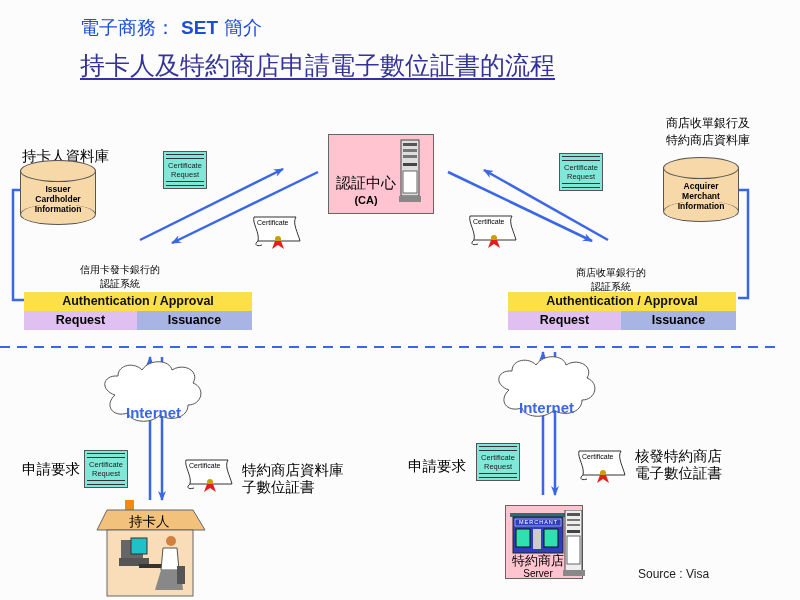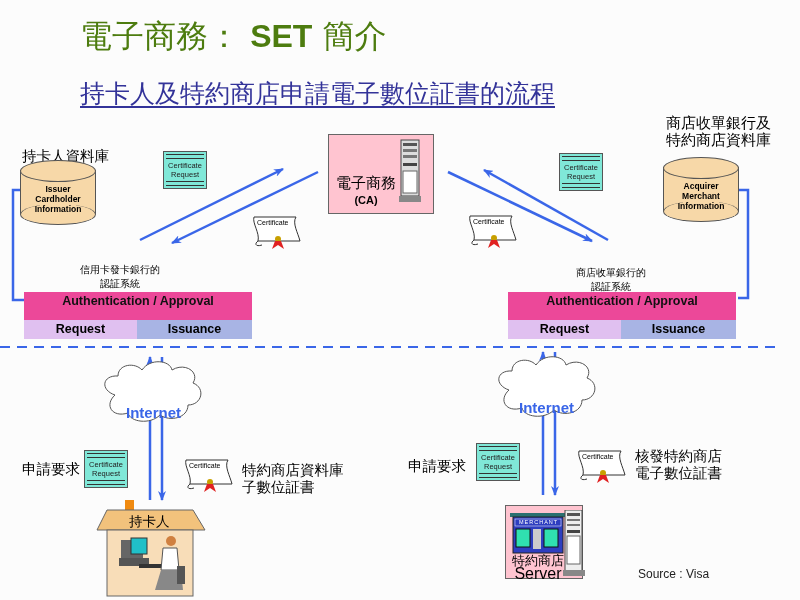--- a/index.html
+++ b/index.html
@@ -1,33 +1,33 @@
 <!DOCTYPE html>
 <html><head>
 <meta charset="utf-8">
 <style>
   html, body { margin:0; padding:0; }
   body { width:800px; height:600px; background:#fcfcfc; position:relative; overflow:hidden;
          font-family:"DejaVu Sans","Liberation Sans",sans-serif; }
   .abs { position:absolute; }
-  #title1 { left:80px; top:15px; font-size:32px; color:#4d7c0f; letter-spacing:0px;text-align:right; }
+  #title1 { left:80px; top:15px; font-size:19px; color:#1d4ed8; letter-spacing:0px;text-align:right; }
   #title1 .set { font-family:"Liberation Sans",sans-serif; font-weight:bold; }
-  #title2 { left:80px; top:49px; font-size:25px; color:#333399; text-decoration:underline; text-underline-offset:4px;margin-top:28px; }
+  #title2 { left:80px; top:49px; font-size:25px; color:#333399; text-decoration:underline; text-underline-offset:4px; }
   .label-zh { font-size:10px; color:#000; line-height:17px; text-align:center; }
   .db { position:absolute; width:76px; height:64px;padding-left:39px; }
   .db .body { position:absolute; left:0; top:10px; width:74px; height:44px; background:#f7d8a8; border-left:1px solid #555; border-right:1px solid #555; }
   .db .top { position:absolute; left:0; top:0; width:74px; height:20px; border-radius:50%; background:#f7d8a8; border:1px solid #555; }
   .db .bottom { position:absolute; left:0; top:44px; width:74px; height:20px; border-radius:50%; background:#f7d8a8; border:1px solid #555; border-top:none; }
   .db .text { position:absolute; left:0; top:24px; width:76px; font-size:8.5px; font-weight:bold; text-align:center; line-height:10px; font-family:"Liberation Sans",sans-serif; }
   .certreq { position:absolute; width:44px; height:38px; background:#80e8d8; border:1px solid #555; box-sizing:border-box; }
   .certreq .lines { position:absolute; left:2px; right:2px; height:3px; border-top:1px solid #333; border-bottom:1px solid #333; }
   .certreq .txt { position:absolute; left:0; top:9px; width:100%; text-align:center; font-size:7.5px; line-height:9px; font-family:"Liberation Sans",sans-serif; color:#222; }
   .cert { position:absolute; width:56px; height:34px; }
   .authbox { position:absolute; width:228px; }
-  .authbox .auth { height:28px; background:#ec4899; font-size:12.5px; font-weight:bold; text-align:center; line-height:19px; font-family:"Liberation Sans",sans-serif; color:#111; }
+  .authbox .auth { height:19px; background:#fde047; font-size:12.5px; font-weight:bold; text-align:center; line-height:19px; font-family:"Liberation Sans",sans-serif; color:#111; }
   .authbox .row { display:flex; height:19px; }
   .authbox .req { width:113px; background:#e0c0f0; font-size:12.5px; font-weight:bold; text-align:center; line-height:19px; font-family:"Liberation Sans",sans-serif; }
   .authbox .iss { flex:1; background:#a8b4e4; font-size:12.5px; font-weight:bold; text-align:center; line-height:19px; font-family:"Liberation Sans",sans-serif; }
   #ca-box { left:328px; top:134px; width:106px; height:80px; background:#ffc4d0; border:1px solid #666; box-sizing:border-box; }
   #ca-label { position:absolute; left:2px; top:40px; width:70px; text-align:center; font-size:15px; line-height:17px; }
   #ca-label .en { font-family:"Liberation Sans",sans-serif; font-weight:bold; font-size:11px; }
   .internet-label { font-family:"Liberation Sans",sans-serif; font-weight:bold; font-size:15px; color:#3a66e8; }
   #source { left:638px; top:567px; font-size:12px; font-family:"Liberation Sans",sans-serif; color:#222; }
   #merchant-box { left:505px; top:505px; width:78px; height:74px; background:#ffc4d0; border:1px solid #666; box-sizing:border-box; }
 </style>
@@ -82,21 +82,21 @@
   <div class="body"></div>
     <div class="bottom"></div>
     <div class="top"></div>
   <div class="text">
     <div>Issuer</div>
     <div>Cardholder</div>
     <div>Information</div>
   </div>
 </div>
 
-<div class="abs label-zh" style="left:666px;top:115px;font-size:15px">
+<div class="abs label-zh" style="left:666px;top:115px;font-size:12px">
   <div>商店收單銀行及</div>
   <div>特約商店資料庫</div>
 </div>
 <div class="db" style="left:663px;top:157px">
   <div class="body"></div>
     <div class="bottom"></div>
     <div class="top"></div>
   <div class="text">
     <div>Acquirer</div>
     <div>Merchant</div>
@@ -135,21 +135,21 @@
     <path d="M6,4 L48,4 C44,10 50,20 52,28 L10,28 C12,20 4,10 6,4 Z" fill="#fff" stroke="#333"></path>
     <path d="M10,28 C6,31 8,34 14,32" fill="none" stroke="#333"></path>
     <circle cx="30" cy="26" r="3" fill="#c8a000"></circle>
     <path d="M27,28 L24,36 L30,32 L36,36 L33,28 Z" fill="#e02020"></path>
   </svg>
   <div class="abs" style="left:9px;top:6px;font-size:7px;font-family:'Liberation Sans',sans-serif">Certificate</div>
 </div>
 
 <div id="ca-box" class="abs">
   <div id="ca-label">
-    <div>電子商務</div>
+    <div>認証中心</div>
     <div class="en">(CA)</div>
   </div>
   <svg class="abs" style="left:70px;top:4px" width="24" height="68">
     <rect x="2" y="1" width="18" height="56" fill="#ddd" stroke="#444"></rect>
     <rect x="4" y="4" width="14" height="3" fill="#555"></rect>
     <rect x="4" y="10" width="14" height="3" fill="#777"></rect>
     <rect x="4" y="16" width="14" height="3" fill="#777"></rect>
     <rect x="4" y="24" width="14" height="3" fill="#444"></rect>
     <rect x="4" y="32" width="14" height="22" fill="#fff" stroke="#666"></rect>
     <rect x="0" y="57" width="22" height="6" fill="#888"></rect>
@@ -255,17 +255,17 @@
     <rect x="57" y="3" width="13" height="3" fill="#555"></rect>
     <rect x="57" y="9" width="13" height="2" fill="#777"></rect>
     <rect x="57" y="14" width="13" height="2" fill="#777"></rect>
     <rect x="57" y="20" width="13" height="3" fill="#444"></rect>
     <rect x="57" y="26" width="13" height="28" fill="#fff" stroke="#666"></rect>
     <rect x="53" y="60" width="22" height="6" fill="#888"></rect>
   </svg>
   <div class="abs" style="left:13px;top:13px;font-size:5.5px;color:#fff;font-family:'Liberation Sans',sans-serif;letter-spacing:1px">MERCHANT</div>
   <div class="abs label-zh" style="left:6px;top:48px;font-size:13px;line-height:13px">
     <div>特約商店</div>
-    <div style="font-family:'Liberation Sans',sans-serif;font-size:16px">Server</div>
+    <div style="font-family:'Liberation Sans',sans-serif;font-size:10px">Server</div>
   </div>
 </div>
 
 <div id="source" class="abs">Source : Visa</div>
 
 </body></html>

